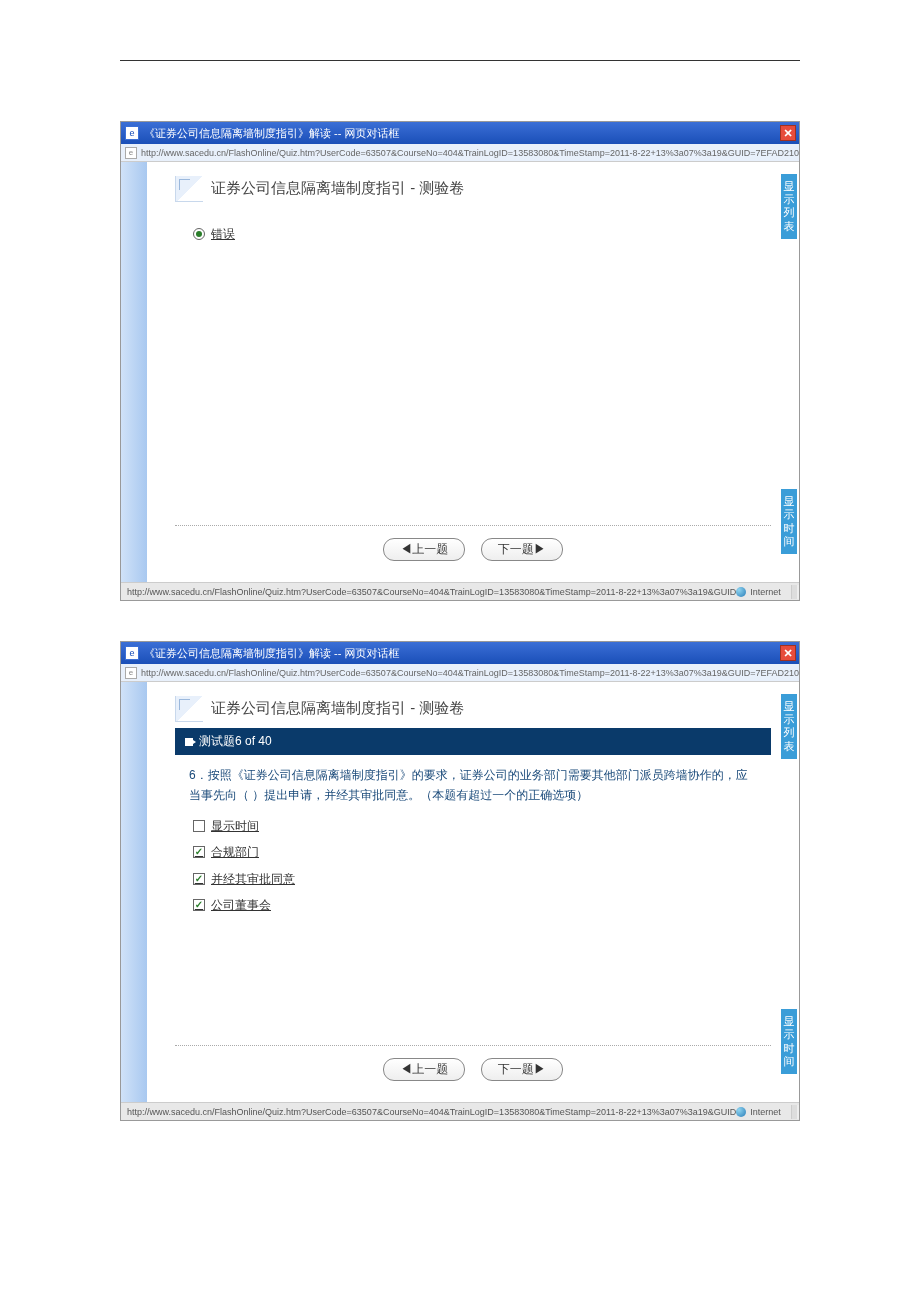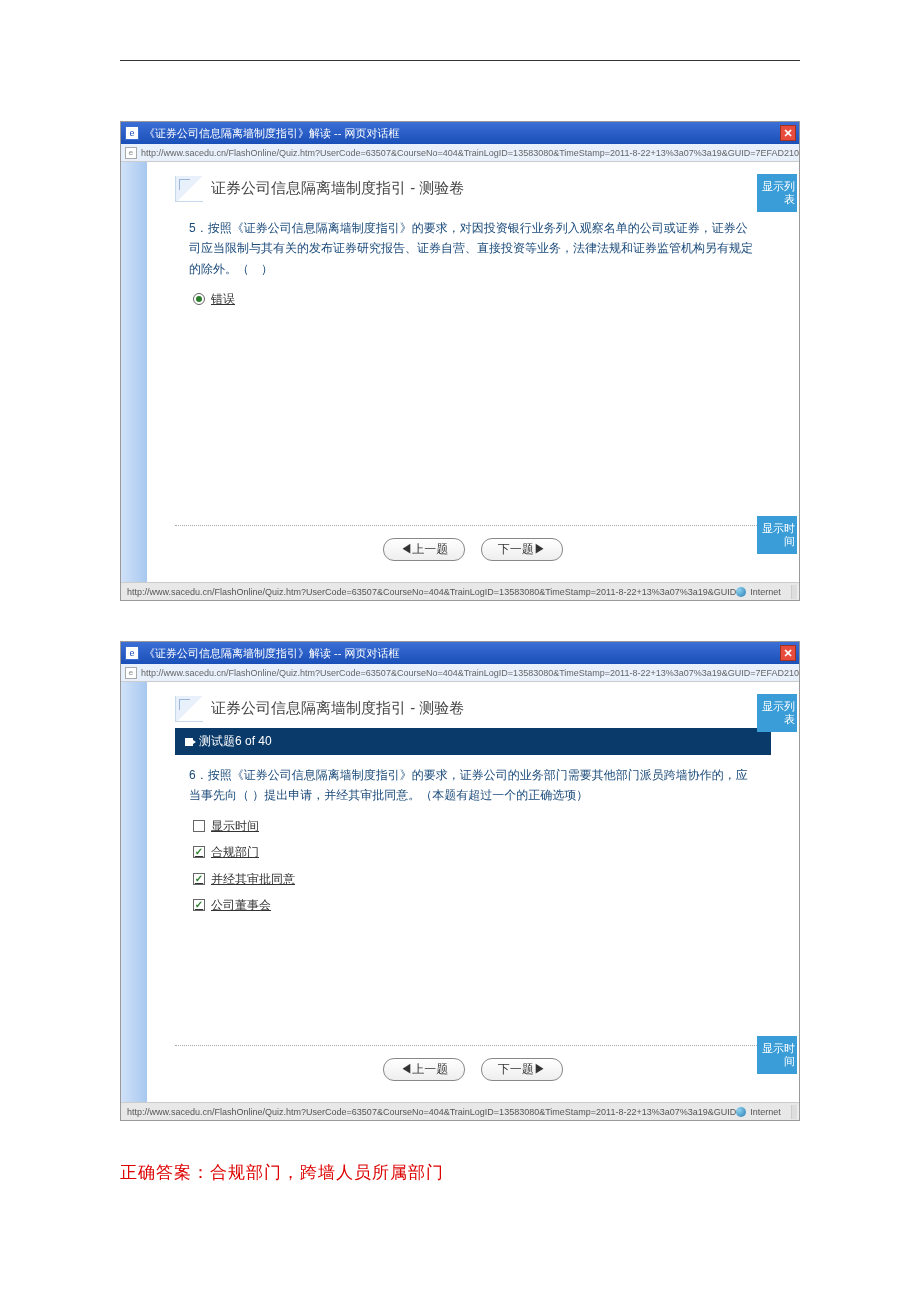--- a/index.html
+++ b/index.html
@@ -25,21 +25,21 @@
   .question-body { padding: 10px 14px; color: #333; font-size: 12px; line-height: 1.7; }
   .question-text { color: #1a4a7a; margin-bottom: 10px; }
   .options { padding-left: 4px; text-decoration: underline; }
   .option-row { margin: 6px 0; display: flex; align-items: center; color: #333; }
   .radio { width: 12px; height: 12px; border: 1px solid #666; border-radius: 50%; margin-right: 6px; display: inline-flex; align-items: center; justify-content: center; flex-shrink: 0; }
   .radio.checked::after { content: ""; width: 6px; height: 6px; background: #2a7d2a; border-radius: 50%; }
   .checkbox { width: 12px; height: 12px; border: 1px solid #666; margin-right: 6px; display: inline-flex; align-items: center; justify-content: center; font-size: 10px; color: #2a7d2a; font-weight: bold; flex-shrink: 0; line-height: 1; }
   .nav-separator { border-top: 1px dotted #aaa; margin: 0 0 8px 0; }
   .nav-buttons { text-align: center; padding: 4px 0 10px 0; }
   .nav-btn { display: inline-block; border: 1px solid #888; border-radius: 11px; padding: 2px 16px; margin: 0 6px; font-size: 12px; color: #333; background: linear-gradient(#fff, #eee); cursor: pointer; }
-  .side-tab { position: absolute; right: 2px; background: #3a9dd8; color: #fff; font-size: 11px; padding: 6px 2px; width: 40px; text-align: right; line-height: 1.2; writing-mode: horizontal-tb; z-index: 5; }
+  .side-tab { position: absolute; right: 2px; background: #3a9dd8; color: #fff; font-size: 11px; padding: 6px 2px; width: 16px; text-align: center; line-height: 1.2; writing-mode: horizontal-tb; z-index: 5; }
   .side-tab-top { top: 12px; }
   .side-tab-bottom { bottom: 28px; }
   .statusbar { background: #e8e8e8; border-top: 1px solid #ccc; height: 18px; display: flex; align-items: center; padding: 0 6px; font-size: 9px; color: #555; overflow: hidden; white-space: nowrap; }
   .statusbar-right { margin-left: auto; display: flex; align-items: center; gap: 4px; }
   .globe { width: 10px; height: 10px; border-radius: 50%; background: radial-gradient(circle at 30% 30%, #8fd4f0, #2a7db8); flex-shrink: 0; }
   .statusbar-grip { width: 60px; height: 14px; background: repeating-linear-gradient(90deg, #ddd, #ddd 5px, #eee 5px, #eee 10px); border-left: 1px solid #ccc; margin-left: 6px; }
   .spacer-body { flex: 1; }
   .answer-text { color: #d00; font-size: 17px; margin: 0 120px; font-weight: normal; letter-spacing: 1px; }
   .main-panel-inner { display: flex; flex-direction: column; min-height: 395px; }
 </style>
@@ -63,21 +63,20 @@
       <div class="left-strip"></div>
       <div class="main-panel">
         <div class="side-tab side-tab-top">显示列表</div>
         <div class="side-tab side-tab-bottom">显示时间</div>
         <div class="main-panel-inner">
           <div class="quiz-title-wrap">
             <div class="corner-deco"></div>
             <div class="quiz-title">证券公司信息隔离墙制度指引 - 测验卷</div>
           </div>
           <div class="question-body">
-            <div class="question-text">5．按照《证券公司信息隔离墙制度指引》的要求，对因投资银行业务列入观察名单的公司或证券，证券公司应当限制与其有关的发布证券研究报告、证券自营、直接投资等业务，法律法规和证券监管机构另有规定的除外。（　）</div>
             <div class="options">
               <div class="option-row">
                 <span class="radio checked"></span>
                 <span>错误</span>
               </div>
             </div>
           </div>
           <div class="spacer-body"></div>
           <div class="nav-separator"></div>
           <div class="nav-buttons">
@@ -154,14 +153,13 @@
     <div class="statusbar">
       <span>http://www.sacedu.cn/FlashOnline/Quiz.htm?UserCode=63507&amp;CourseNo=404&amp;TrainLogID=13583080&amp;TimeStamp=2011-8-22+13%3a07%3a19&amp;GUID</span>
       <span class="statusbar-right">
         <span class="globe"></span>
         <span>Internet</span>
         <span class="statusbar-grip"></span>
       </span>
     </div>
   </div>
 
-  <div class="answer-text">正确答案：合规部门，跨墙人员所属部门</div>
 </div>
 
 </body></html>

